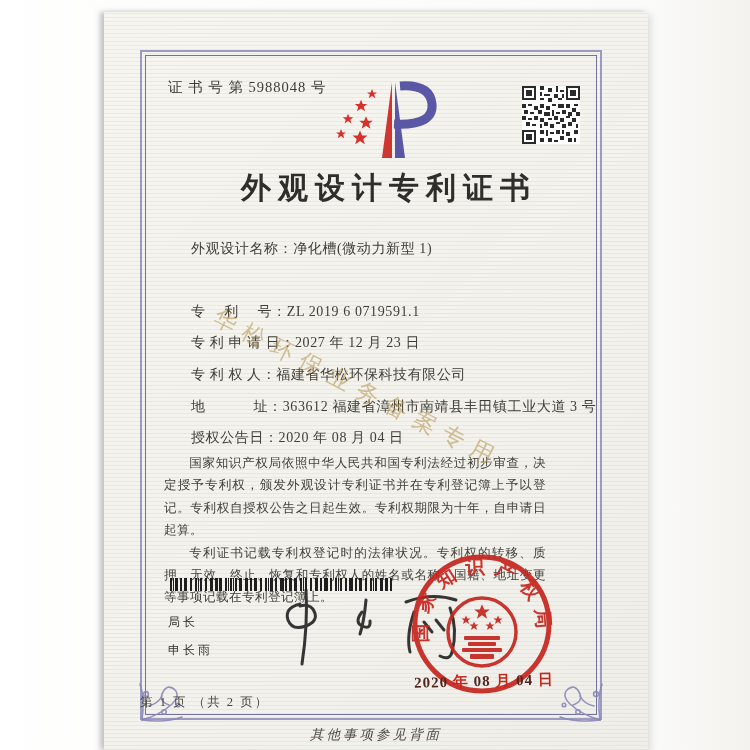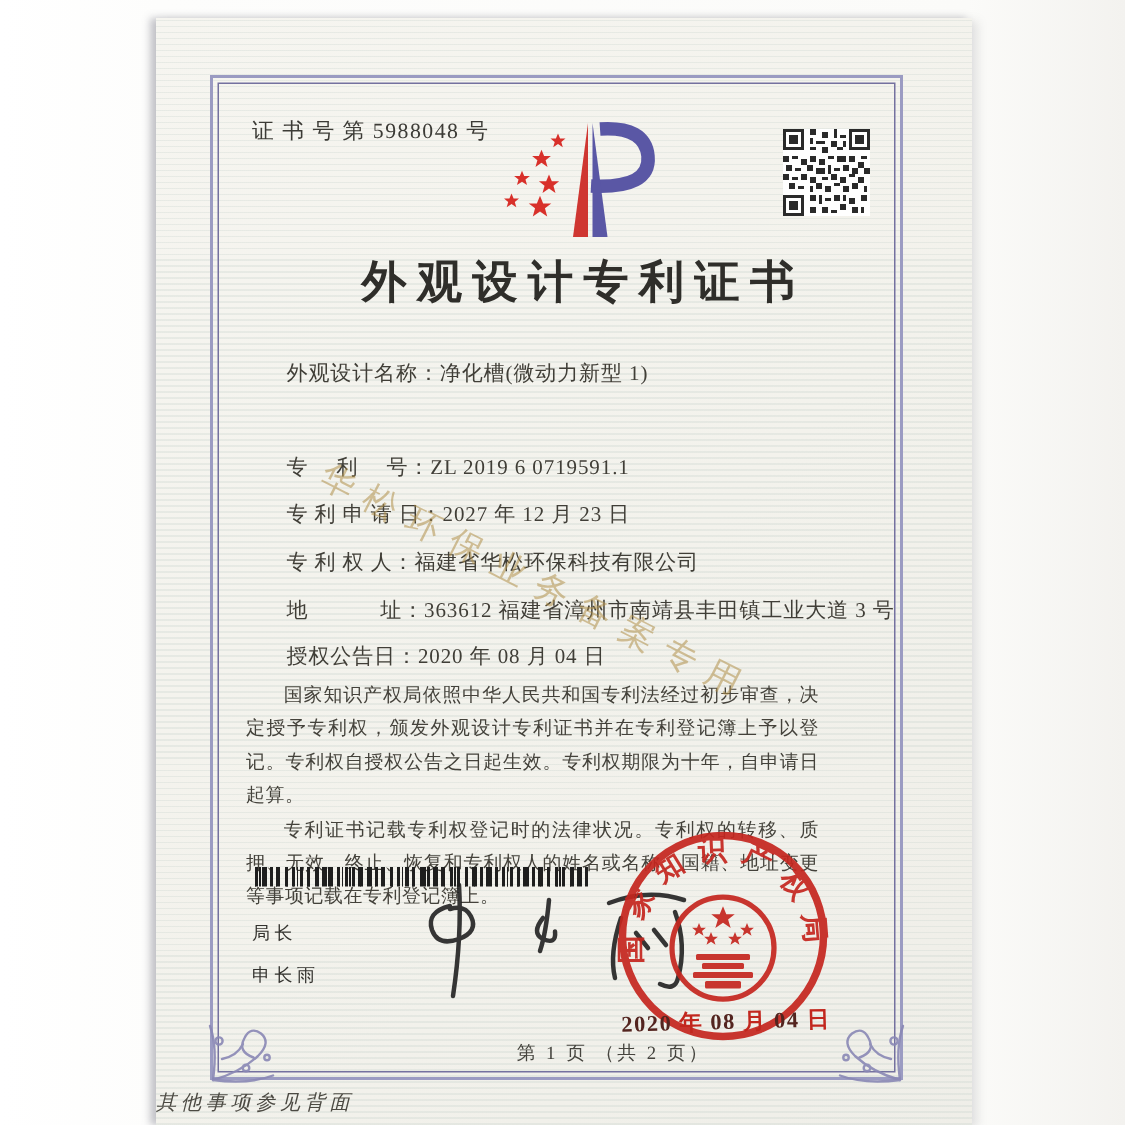--- a/index.html
+++ b/index.html
@@ -67,25 +67,25 @@
   .seal{position:absolute;left:302px;top:538px;width:152px;height:152px;opacity:.92;}
   .seal-date{
     position:absolute;left:300px;top:660px;width:160px;text-align:center;white-space:nowrap;
     font-size:15px;font-weight:bold;transform:rotate(-1.5deg);
     font-family:"Liberation Serif","DejaVu Serif",serif;letter-spacing:1px;
   }
   .seal-date .num{color:#53241f;}
   .seal-date .unit{color:#c2271e;}
   
   .pageno{
-    position:absolute;left:36px;top:682px;width:458px;text-align:center;
-    font-size:12.5px;color:#45443e;letter-spacing:2px;padding-left:40px;
+    position:absolute;left:36px;top:682px;width:458px;text-align:left;
+    font-size:12.5px;color:#45443e;letter-spacing:2px;
   }
   .backnote{
-    position:absolute;left:0;top:714px;width:544px;
+    position:absolute;left:0;top:714px;width:544px;text-align:center;
     font-size:13.5px;color:#4c4a43;letter-spacing:3px;font-style:italic;font-family:Liberation Serif, serif;
   }
   
   .watermark{
     position:absolute;left:118px;top:290px;z-index:5;pointer-events:none;
     font-size:23px;letter-spacing:9px;color:rgba(176,143,74,.55);
     transform:rotate(27deg);transform-origin:0 0;white-space:nowrap;
     font-family:"Liberation Sans","DejaVu Sans",sans-serif;
   }
 </style>

